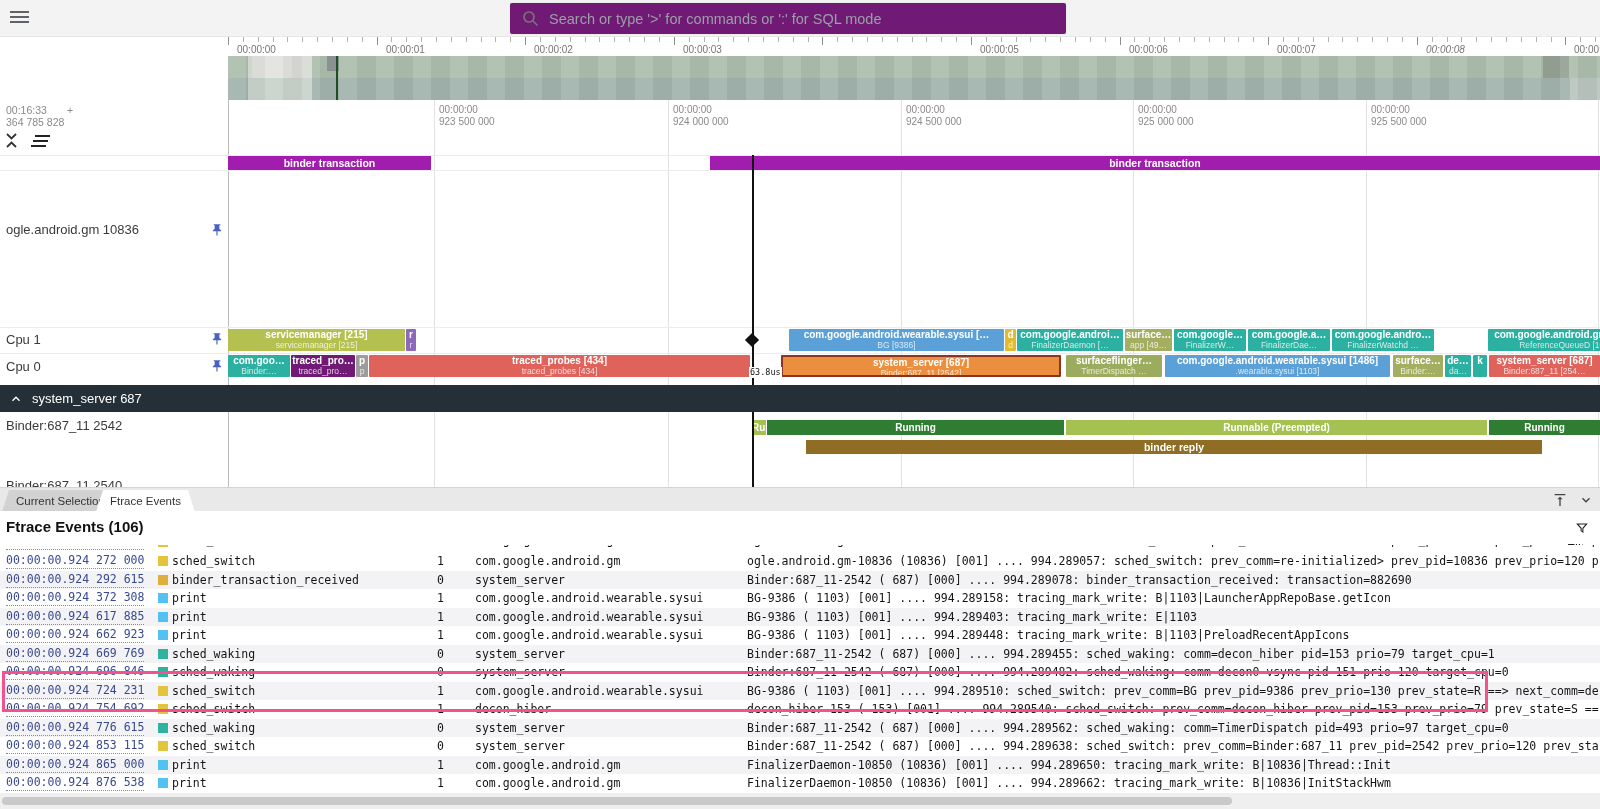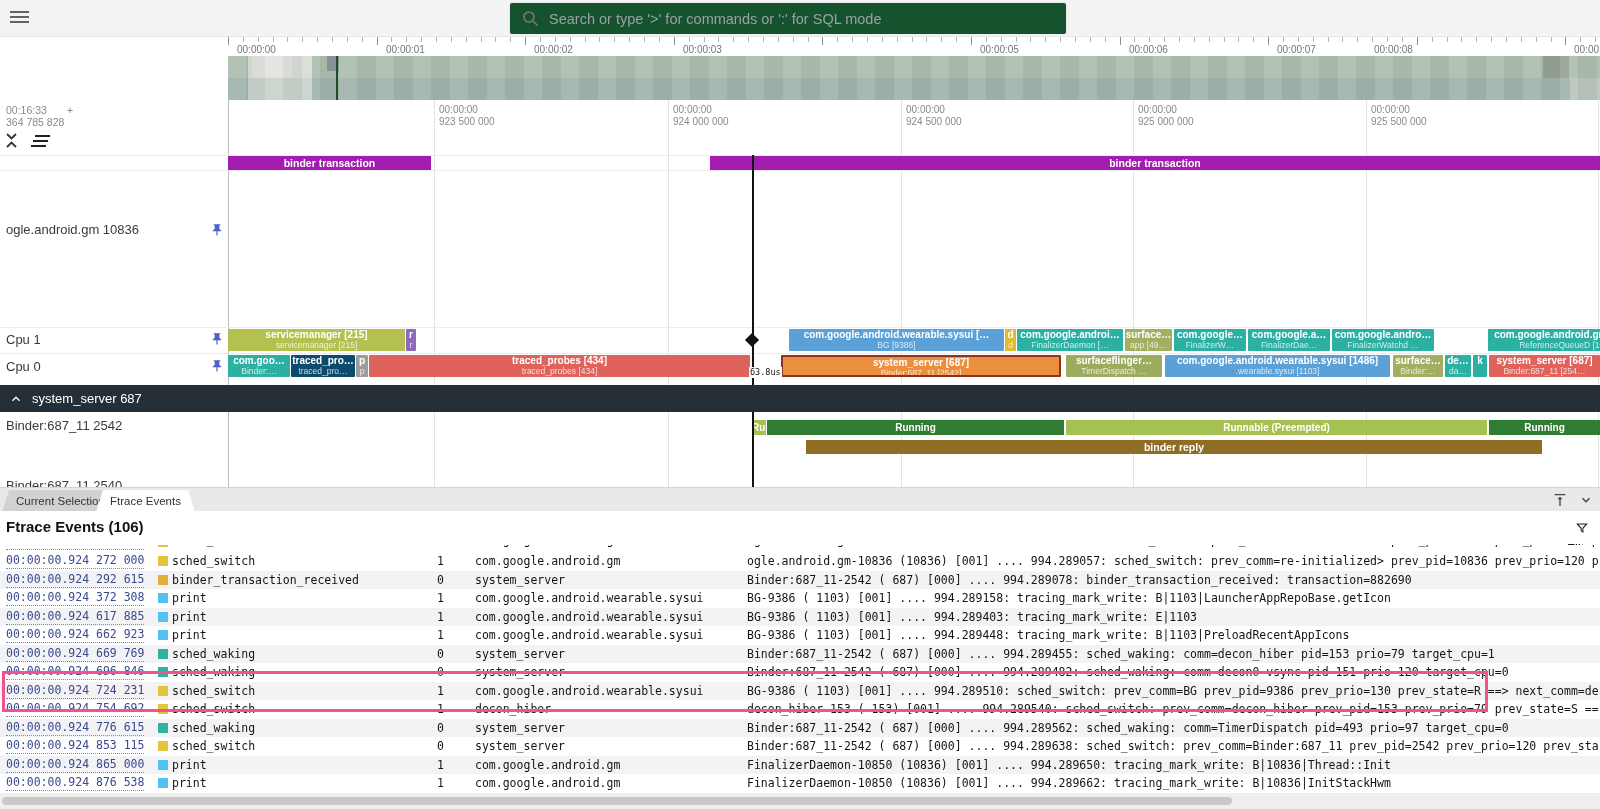--- a/index.html
+++ b/index.html
@@ -4,21 +4,21 @@
 <style>
   * { margin:0; padding:0; box-sizing:border-box; }
   html,body { background:#fff; }
   body { font-family:"Liberation Sans", sans-serif; }
   #app { position:relative; width:1600px; height:809px; overflow:hidden; background:#fff; }
 
   
   .topbar { position:absolute; left:0; top:0; width:1600px; height:37px; background:#f2f3f2; border-bottom:1px solid #e6e6e6; }
   .hamburger { position:absolute; left:10px; top:11px; width:19px; height:15px; cursor:pointer; }
   .hamburger span { display:block; width:19px; height:2px; background:#5f6368; margin-bottom:3px; }
-  .searchbox { position:absolute; left:510px; top:3px; width:556px; height:31px; background:#14532d; border-radius:2px; box-shadow:0 0 0 1px #ececec; display:flex; align-items:center; }
+  .searchbox { position:absolute; left:510px; top:3px; width:556px; height:31px; background:#701a75; border-radius:2px; box-shadow:0 0 0 1px #ececec; display:flex; align-items:center; }
   .searchbox svg { margin-left:12px; flex:none; }
   .search-ph { margin-left:10px; font-size:14.5px; color:#9aa0a6; white-space:nowrap; }
 
   
   .oruler { position:absolute; left:0; top:37px; width:1600px; height:19px; background:#fff; overflow:hidden; }
   .oruler .minor { position:absolute; left:228px; top:0; width:1372px; height:5px;
      background:repeating-linear-gradient(to right,#b4b4b4 0 1px,transparent 1px 14.86px); }
   .oruler .major { position:absolute; left:228px; top:0; width:1372px; height:8px;
      background:repeating-linear-gradient(to right,#8d8d8d 0 1px,transparent 1px 148.6px); }
   .orl { position:absolute; top:7px; font-size:10px; color:#757575; white-space:nowrap; }
@@ -123,21 +123,21 @@
     <div>
 
     <span class="orl" style="left: 237px;">00:00:00</span>
         <span class="orl" style="left: 386px;">00:00:01</span>
         <span class="orl" style="left: 534px;">00:00:02</span>
         <span class="orl" style="left: 683px;">00:00:03</span>
         <span class="orl" style="left: 832px; margin-top: 30px;">00:00:04</span>
         <span class="orl" style="left: 980px;">00:00:05</span>
         <span class="orl" style="left: 1129px;">00:00:06</span>
         <span class="orl" style="left: 1277px;">00:00:07</span>
-        <span class="orl" style="left: 1374px;">00:00:08</span>
+        <span class="orl" style="left: 1426px; font-style: italic;">00:00:08</span>
         <span class="orl" style="left: 1574px;">00:00:09</span>
       </div>
   </div>
 
   <div class="minimap">
     <div class="mm-band mm-top">
       <div class="mm-seg" style="left:20px;width:64px;background:#d9dbd6"></div>
       <div class="mm-seg" style="left:24px;width:40px;background:#e2e3df"></div>
       <div class="mm-seg" style="left:1315px;width:26px;background:#95a295"></div>
       <div class="mm-tex"></div>
@@ -284,21 +284,21 @@
     <div class="tracklabel" style="top:259px">Cpu 0</div>
     <svg class="pin" style="top:258px" width="14" height="16" viewBox="0 0 24 24">
         <path fill="#4b5fc4" d="M16 9V4h1c.55 0 1-.45 1-1s-.45-1-1-1H7c-.55 0-1 .45-1 1s.45 1 1 1h1v5c0 1.66-1.34 3-3 3v2h5.97v7l1 1 1-1v-7H19v-2c-1.66 0-3-1.34-3-3z"></path>
       </svg>
     <div style="position:absolute;left:0;top:255px;width:1600px;height:22px">
 
     <div class="slice" style="left: 228px; width: 62px; background: rgb(43, 176, 162);">
           <span class="st">com.goo…</span>
           <span class="ss">Binder:…</span>
         </div>
-        <div class="slice" style="left: 291px; width: 64px; background: #0c4a6e;">
+        <div class="slice" style="left: 291px; width: 64px; background: #701a75;">
           <span class="st">traced_pro…</span>
           <span class="ss">traced_pro…</span>
         </div>
         <div class="slice" style="left: 356px; width: 12px; background: rgb(156, 156, 156);">
           <span class="st">p</span>
           <span class="ss">p</span>
         </div>
         <div class="slice" style="left: 369px; width: 381px; background: rgb(223, 98, 91);">
           <span class="st">traced_probes [434]</span>
           <span class="ss">traced_probes [434]</span>

